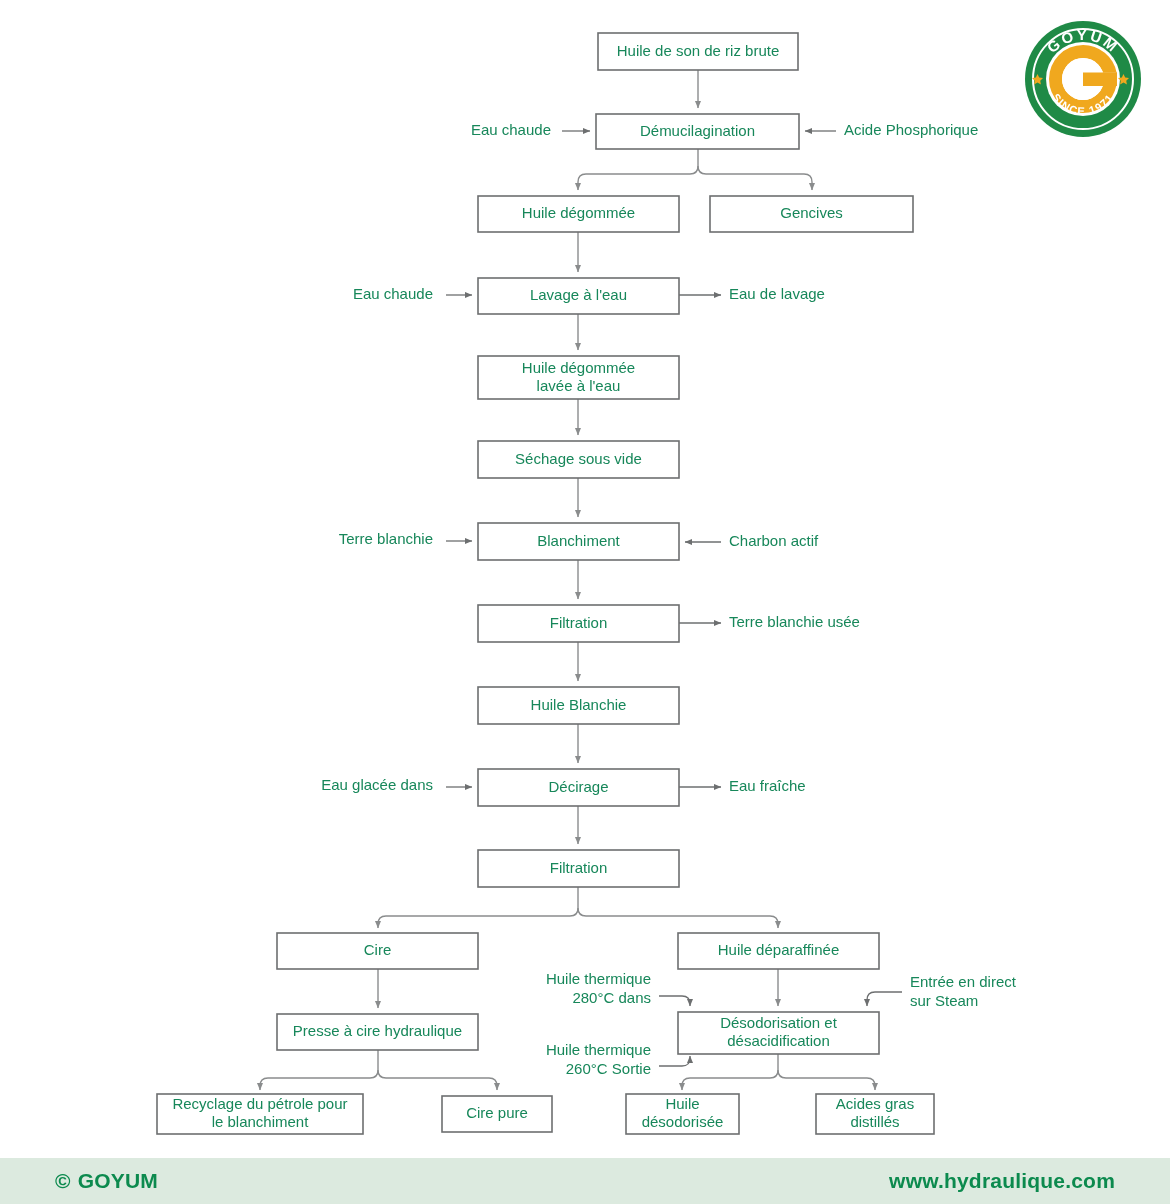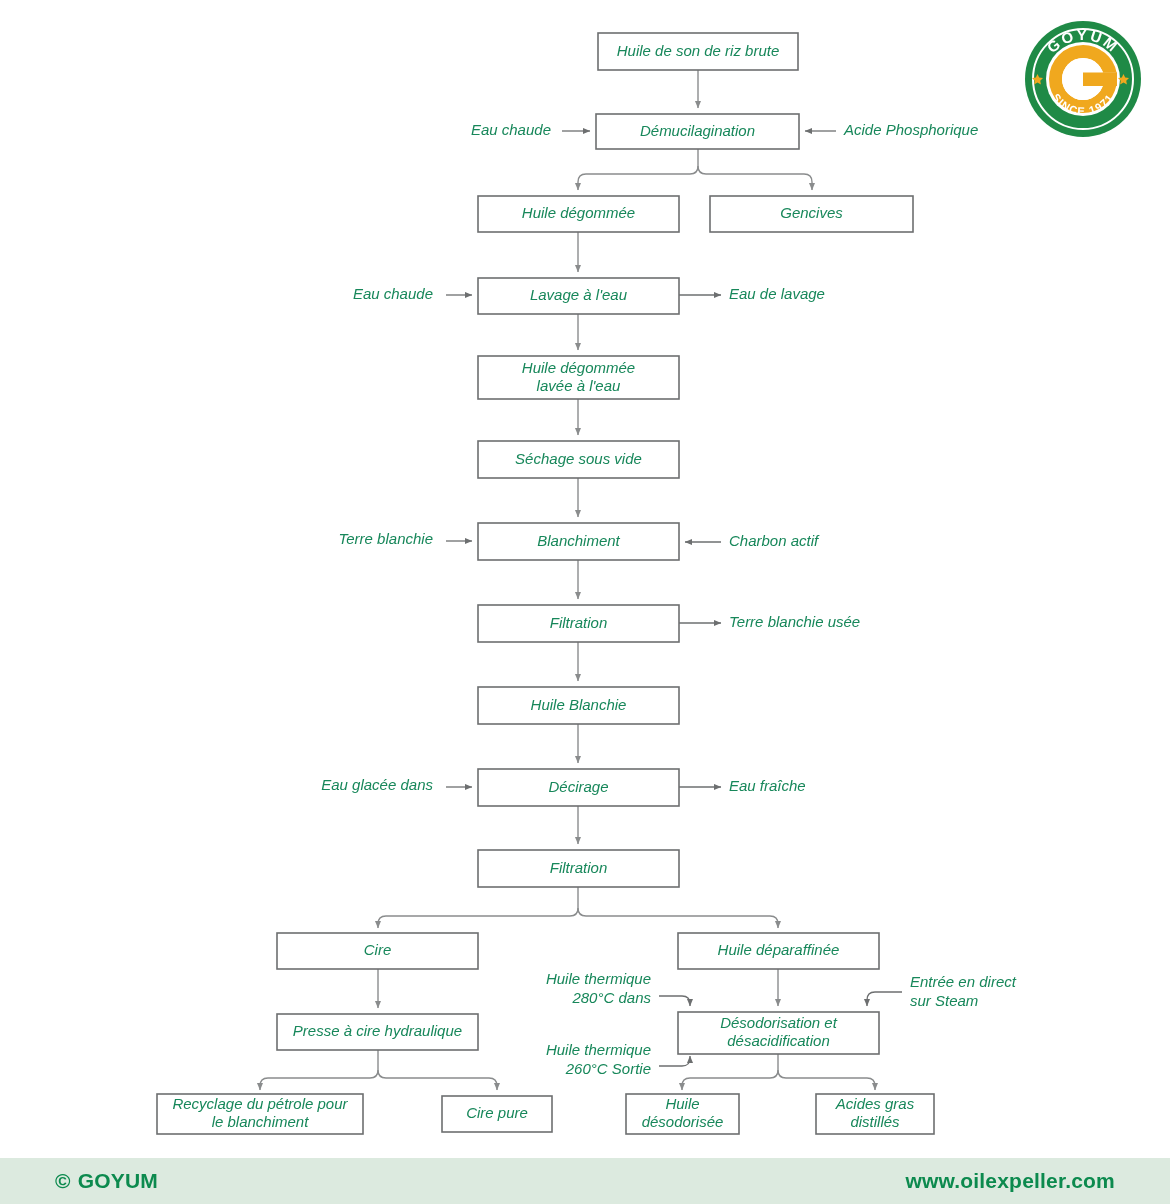--- a/index.html
+++ b/index.html
@@ -12,21 +12,20 @@
     height: 1204px;
     position: relative;
     font-family: "Liberation Sans", sans-serif;
     overflow: hidden;
   }
   #diagram-root {
     position: absolute;
     left: 0; top: 0;
     width: 1150px;
     height: 1204px;
-    font-style: italic;
   }
   svg.flow { display: block; }
   .node-rect {
     fill: #ffffff;
     stroke: #6d6f70;
     stroke-width: 1.6;
   }
   .node-label {
     fill: #17875a;
     font-family: "Liberation Sans", sans-serif;
@@ -301,14 +300,14 @@
     <path d="M15.5 61 l1.7 3.4 3.8 .55 -2.75 2.68 .65 3.78 -3.4 -1.79 -3.4 1.79 .65 -3.78 -2.75 -2.68 3.8 -.55 z" transform="translate(0,-5)" fill="#f0a81e"></path>
     <path d="M106.5 61 l1.7 3.4 3.8 .55 -2.75 2.68 .65 3.78 -3.4 -1.79 -3.4 1.79 .65 -3.78 -2.75 -2.68 3.8 -.55 z" transform="translate(-5,-5)" fill="#f0a81e"></path>
   </svg>
 </div>
 
 <div id="footer-bar">
   <div class="f-left">
     <span class="f-text">©</span>
     <span class="f-text">GOYUM</span>
   </div>
-  <div class="f-text">www.oilexpeller.com</div>
+  <div class="f-text">www.hydraulique.com</div>
 </div>
 
 </body></html>

